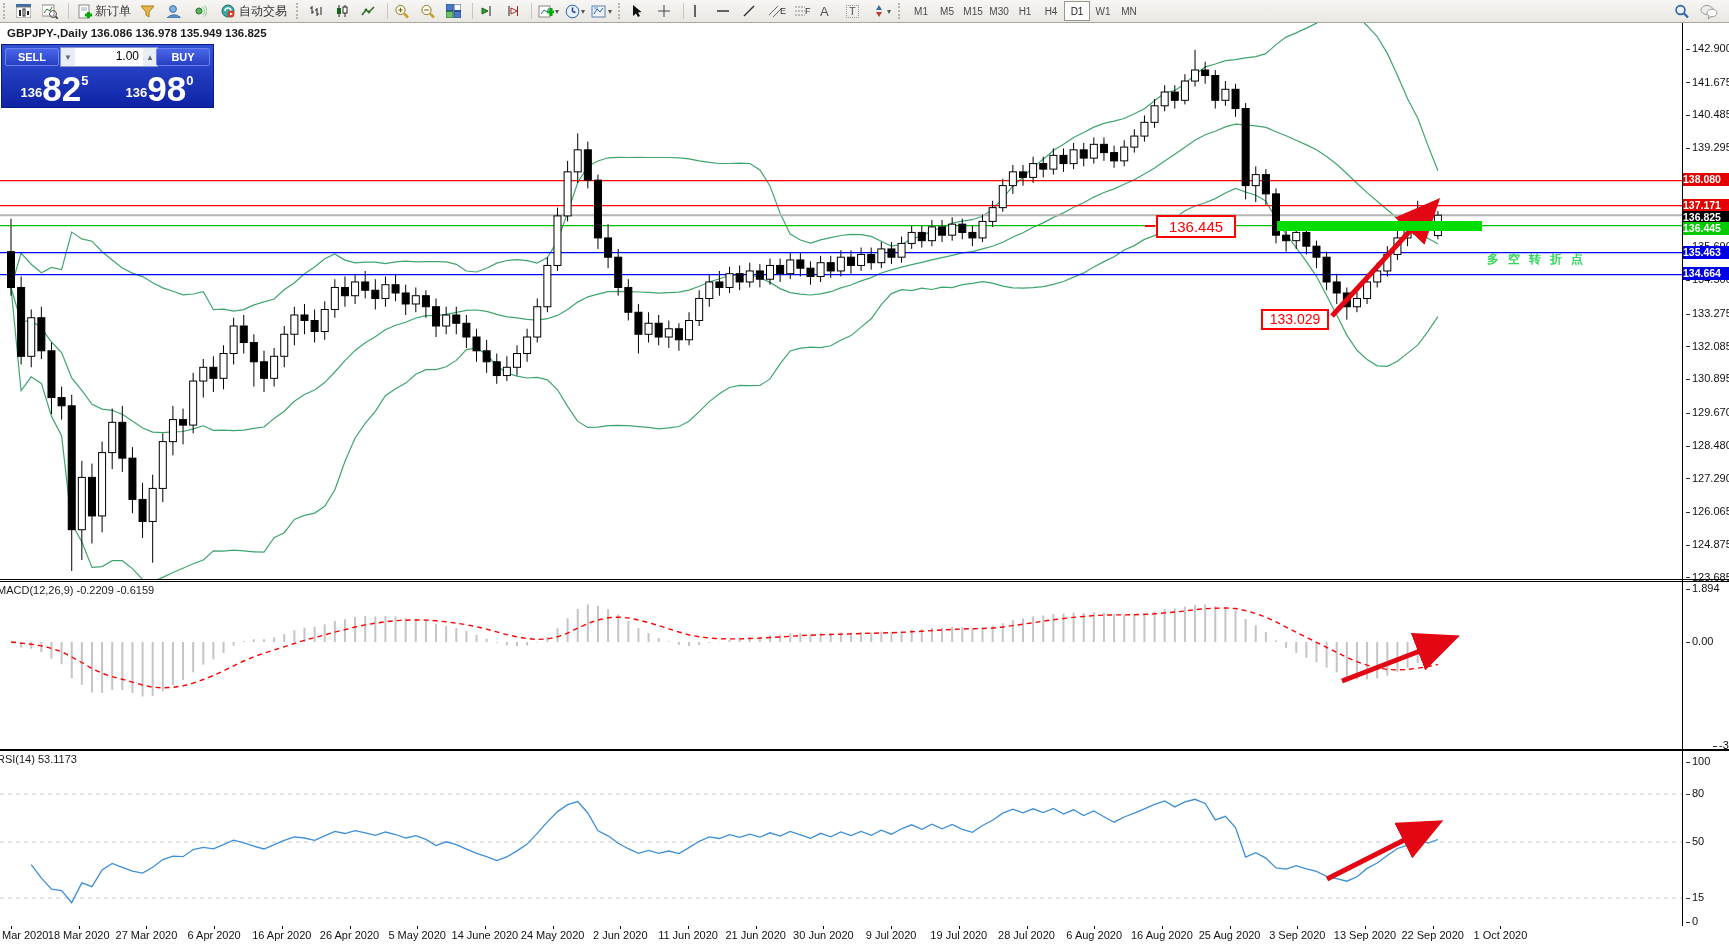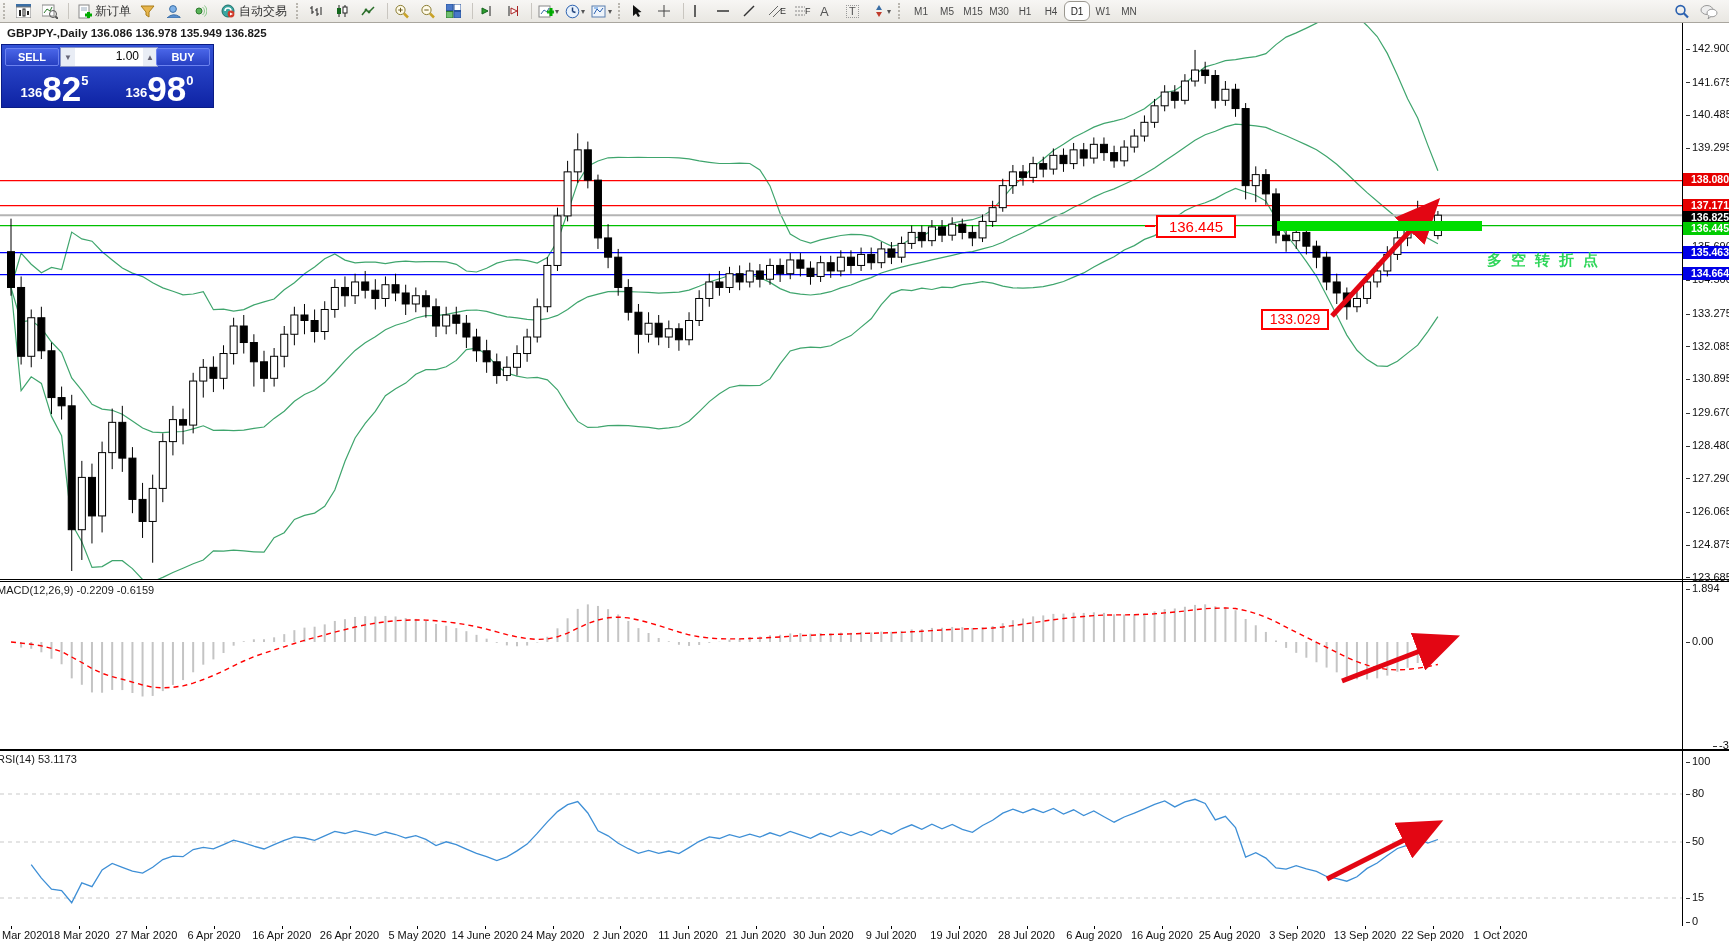--- a/index.html
+++ b/index.html
@@ -6,33 +6,33 @@
   #app{position:relative;width:1729px;height:944px;font-family:"Liberation Sans",sans-serif;overflow:hidden;background:#fff;}
   
   #toolbar{position:absolute;left:0;top:0;width:1729px;height:22px;background:linear-gradient(#f7f6f4,#e9e7e2);border-bottom:1px solid #a9a69f;display:flex;align-items:center;font-size:12px;color:#333;}
   .grip{width:5px;height:16px;border-left:2px dotted #b9b6af;margin:0 3px;}
   .sep{width:1px;height:16px;background:#c9c6c0;margin:0 3px;}
   .tb-btn{height:18px;min-width:20px;display:flex;align-items:center;padding:0 2px;border:1px solid transparent;border-radius:2px;color:#333;}
   .tb-btn.labeled{gap:3px;padding:0 5px;}
   .tb-btn .glyph{font-size:12px;line-height:1;}
   .dd{font-size:8px;color:#555;margin-left:1px;}
   .tf{height:18px;min-width:24px;display:flex;align-items:center;justify-content:center;font-size:10px;font-weight:normal;color:#4a4a4a;border:1px solid transparent;}
-  .tf.active{background:#fdfdfd;border:1px solid #9a978f;border-radius:6px;color:#222;}
+  .tf.active{background:#fdfdfd;border:1px solid #9a978f;border-radius:0;color:#222;}
   #tb-right{margin-left:auto;display:flex;align-items:center;margin-right:6px;}
   svg.ic{display:block;}
   
   .pane{position:absolute;left:0;background:#fff;}
   #main-pane{top:23px;height:556px;width:1729px;border-bottom:1px solid #000;}
   #macd-pane{top:581px;height:167px;width:1729px;border-top:1px solid #000;border-bottom:1px solid #000;}
   #rsi-pane{top:750px;height:175px;width:1729px;border-top:1px solid #000;border-bottom:1px solid #000;}
   #date-axis{position:absolute;left:0;top:926px;width:1729px;height:18px;background:#fff;}
   #axis-line{position:absolute;left:1682px;top:23px;width:1px;height:903px;background:#000;}
   .yl{position:absolute;left:1686px;font-size:11px;color:#111;white-space:nowrap;}
   .yl .tick{display:inline-block;width:4px;height:1px;background:#333;vertical-align:middle;margin-right:2px;}
-  .pbox{position:absolute;left:1683px;width:46px;height:13px;font-size:10.5px;line-height:13px;color:#fff;text-align:right;font-weight:bold;white-space:nowrap;}
+  .pbox{position:absolute;left:1683px;width:46px;height:13px;font-size:10.5px;line-height:13px;color:#fff;text-align:left;font-weight:bold;white-space:nowrap;}
   .xl{position:absolute;top:3px;font-size:11px;color:#111;white-space:nowrap;}
   .xtick{position:absolute;top:0;width:1px;height:3px;background:#000;}
   .pane-label{position:absolute;font-size:11px;color:#1a1a1a;white-space:nowrap;}
   
   #quote-line{position:absolute;left:7px;top:27px;font-size:11.5px;font-weight:bold;color:#1a1a1a;}
   
   #oneclick{position:absolute;left:1px;top:44px;width:211px;height:62px;background:linear-gradient(#3352d6,#0e23a4);border:1px solid #0a1c86;color:#fff;}
   .oc-row1{position:absolute;left:0;top:2px;width:100%;height:24px;}
   .oc-btn{position:absolute;top:1px;height:16px;line-height:16px;text-align:center;font-size:11px;font-weight:bold;color:#fff;background:linear-gradient(#4a66e8,#2740c2);border:1px solid #6b82ef;border-radius:2px;}
   #sell-btn{left:3px;width:52px;}
@@ -44,21 +44,21 @@
   #sell-price{left:2px;width:101px;}
   #buy-price{left:107px;width:101px;}
   .p-small{font-size:13px;font-weight:bold;margin-bottom:5px;}
   .p-big{font-size:35px;font-weight:bold;line-height:0.95;}
   .p-sup{font-size:13px;font-weight:bold;margin-bottom:17px;}
   
   .ann-label{position:absolute;color:#ff0000;background:#fff;border:2px solid #ff0000;font-weight:normal;text-align:center;}
   #ann-136{left:1156px;top:215px;width:76px;height:19px;font-size:15px;line-height:19px;}
   #ann-136-dash{position:absolute;left:1145px;top:225px;width:10px;height:2px;background:#ff0000;}
   #ann-133{left:1261px;top:309px;width:64px;height:17px;font-size:14px;line-height:17px;}
-  #ann-note{position:absolute;left:1487px;top:251px;font-size:15px;font-weight:bold;color:#2fd65a;letter-spacing:9px;white-space:nowrap;}
+  #ann-note{position:absolute;left:1487px;top:251px;font-size:12px;font-weight:bold;color:#2fd65a;letter-spacing:9px;white-space:nowrap;}
   #green-bar{position:absolute;left:1277px;top:221px;width:205px;height:10px;background:#00dd00;}
 </style>
 </head>
 <body>
 
 <div id="app">
 
   <div id="toolbar">
     <div class="grip"></div>
     <div class="tb-btn">

